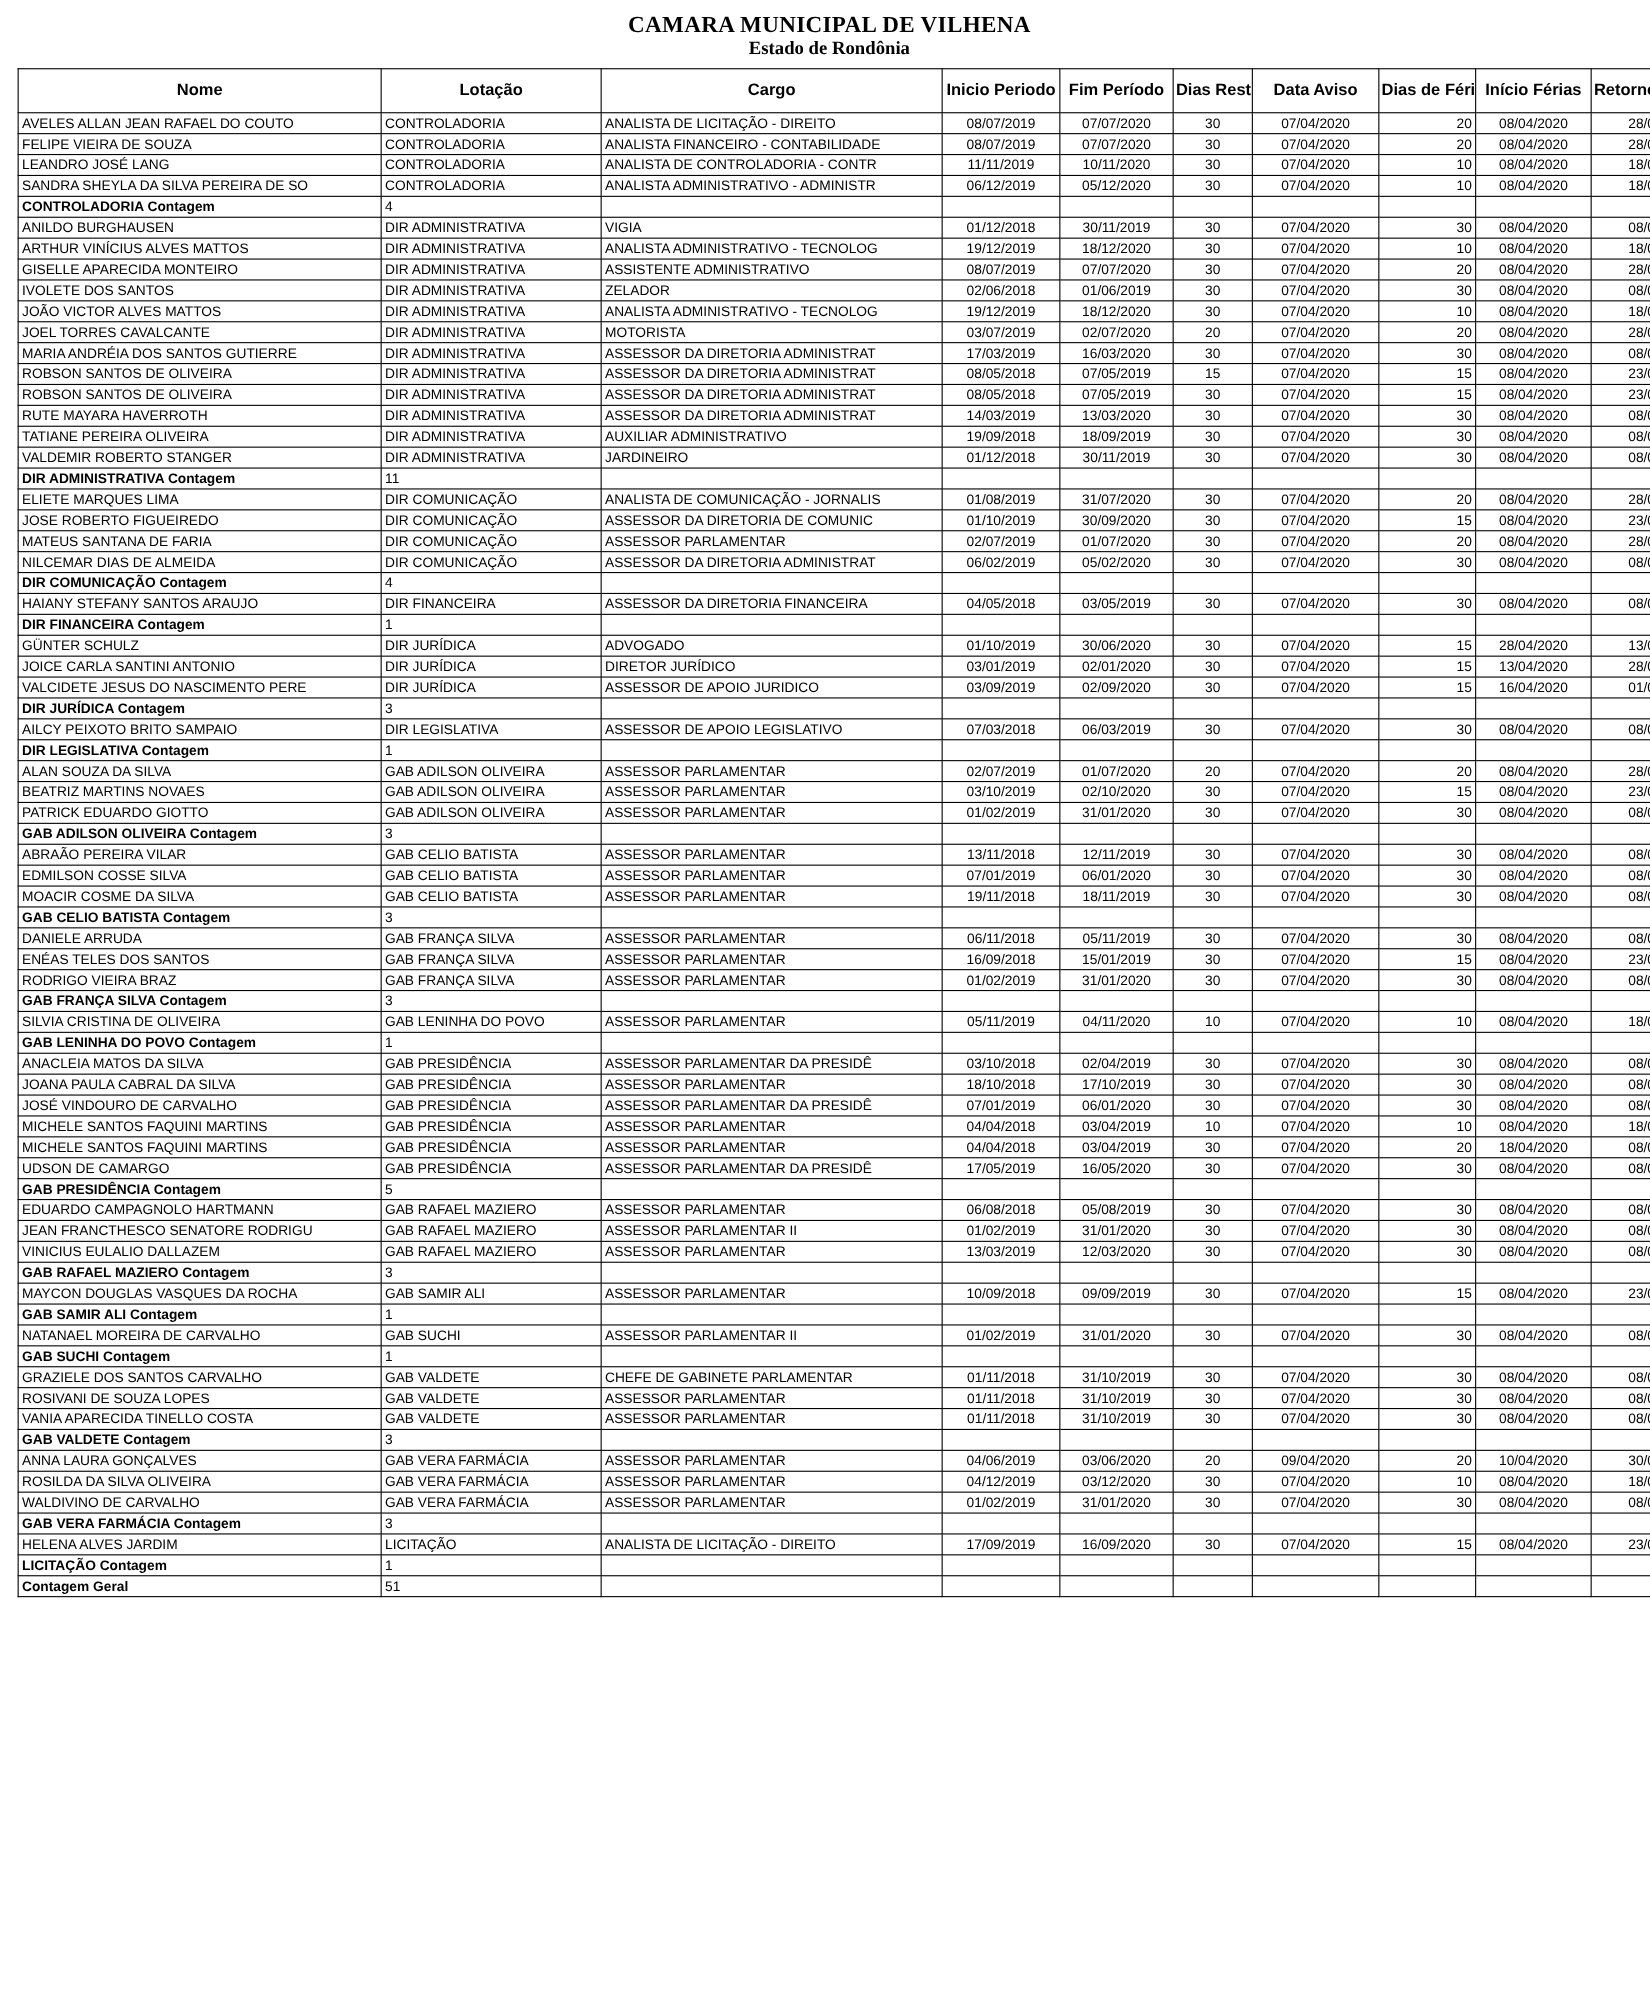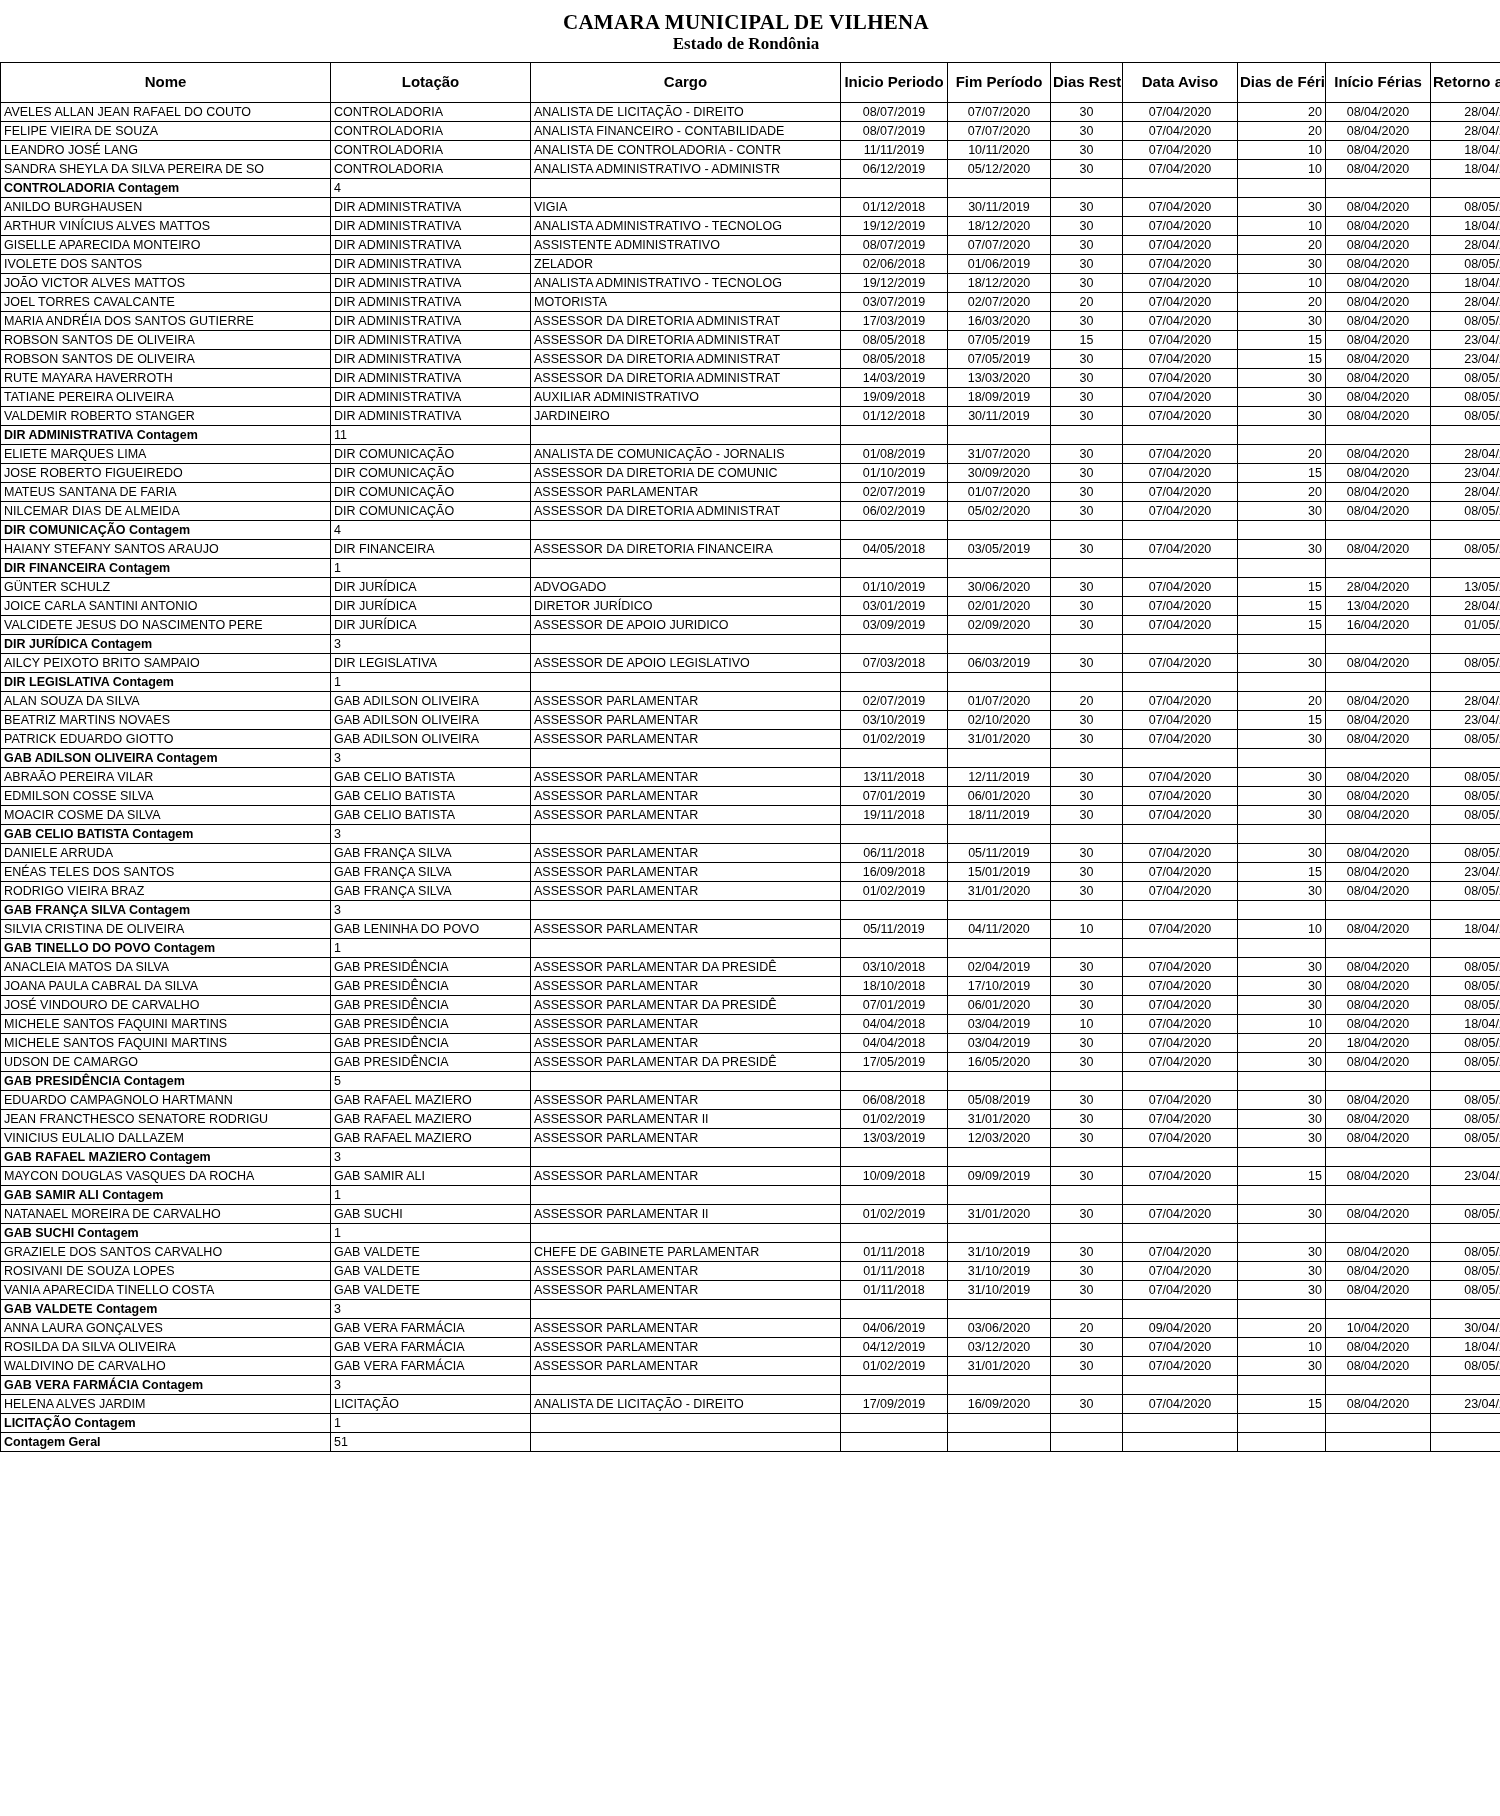--- a/index.html
+++ b/index.html
@@ -8,21 +8,21 @@
     background: #ffffff;
   }
   body {
     width: 1500px;
     font-family: "Liberation Sans", sans-serif;
     color: #000000;
   }
   .page {
     width: 1500px;
     box-sizing: border-box;
-    padding: 10px 8px 8px 0;
+    padding: 10px 8px 8px 16px;
   }
   .doc-header {
     text-align: center;
     margin-bottom: 8px;
   }
   .doc-title {
     font-family: "Liberation Serif", serif;
     font-weight: bold;
     font-size: 21px;
     letter-spacing: 0.3px;
@@ -651,21 +651,21 @@
           <td class="left">ASSESSOR PARLAMENTAR</td>
           <td class="center">05/11/2019</td>
           <td class="center">04/11/2020</td>
           <td class="center">10</td>
           <td class="center">07/04/2020</td>
           <td class="right">10</td>
           <td class="center">08/04/2020</td>
           <td class="center">18/04/2020</td>
         </tr>
         <tr class="group-row">
-          <td class="group-label">GAB TINELLO DO POVO Contagem</td>
+          <td class="group-label">GAB LENINHA DO POVO Contagem</td>
           <td class="group-count">1</td>
           <td>&nbsp;</td>
           <td>&nbsp;</td>
           <td>&nbsp;</td>
           <td>&nbsp;</td>
           <td>&nbsp;</td>
           <td>&nbsp;</td>
           <td>&nbsp;</td>
           <td>&nbsp;</td>
         </tr>

